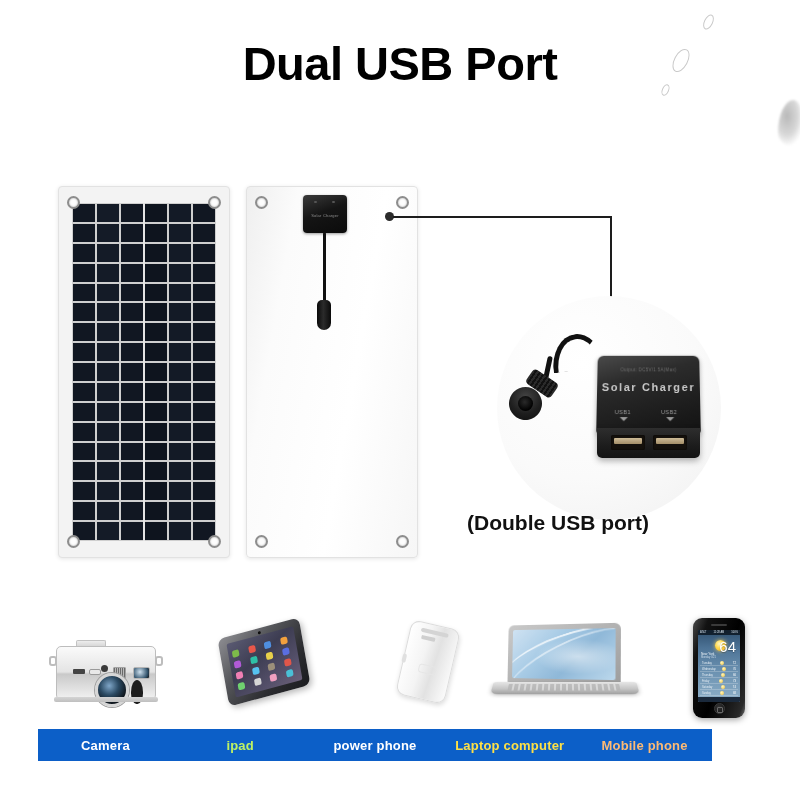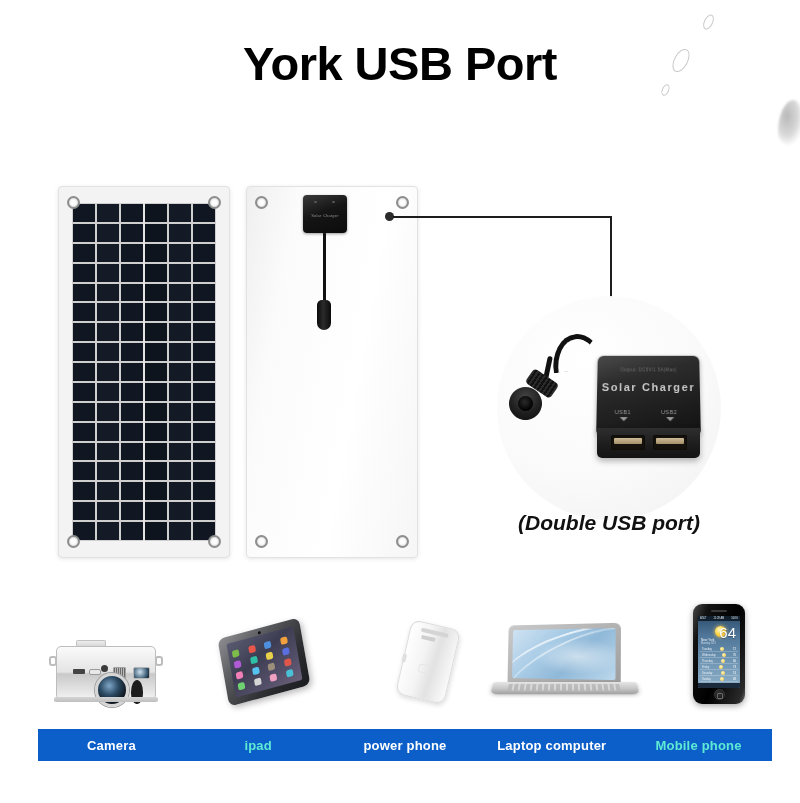--- a/index.html
+++ b/index.html
@@ -191,21 +191,21 @@
     border-radius: 50%;
   }
 
   
   .cap-5v {
     position: absolute; left: 497px; top: 478px; width: 224px;
     text-align: center; font-size: 30px; font-weight: 700; color: #111;
   }
   .cap-sub {
     position: absolute; left: 467px; top: 511px; width: 284px;
-    text-align: center; font-size: 21px; font-weight: 700; color: #111; font-style: italic;
+    font-size: 21px; font-weight: 700; color: #111;
   }
 
   
   .devices { position: absolute; left: 38px; top: 592px; width: 734px; height: 118px; }
   .dev { position: absolute; bottom: 0; }
 
   
   #dev-camera { left: 8px; bottom: 6px; width: 120px; height: 70px; }
   .cam-body {
     position: absolute; left: 10px; top: 12px; width: 100px; height: 54px;
@@ -344,21 +344,21 @@
   }
   .lap-kbd {
     position: absolute; left: 16px; top: 3px; width: 112px; height: 11px;
     background: repeating-linear-gradient(90deg,#b4b4b4 0 4px,#dcdcdc 4px 6px);
     border-radius: 1px; opacity: .75;
   }
 
   
   #dev-phone { left: 641px; bottom: 2px; width: 80px; height: 104px; }
   .ph-body {
-    position: absolute; left: 14px; top: 0; width: 52px; height: 100px;
+    position: absolute; left: 14px; top: 14px; width: 52px; height: 100px;
     background: linear-gradient(110deg,#4a4a4a 0%,#121212 18%,#000 55%,#2a2a2a 92%,#777 100%);
     border-radius: 9px;
     box-shadow: 0 2px 6px rgba(0,0,0,.35);
   }
   .ph-speaker {
     position: absolute; left: 50%; top: 6px; width: 16px; height: 2px; margin-left: -8px;
     background: #3a3a3a; border-radius: 1px;
   }
   .ph-screen {
     position: absolute; left: 5px; top: 12px; right: 5px; height: 72px;
@@ -414,40 +414,40 @@
     background: radial-gradient(circle at 40% 35%, #353535, #101010);
   }
   .ph-home:after {
     content: ""; position: absolute; left: 50%; top: 50%;
     width: 4px; height: 4px; margin: -2px 0 0 -2px;
     border: .8px solid #6a6a6a; border-radius: 1px;
   }
 
   
   .label-bar {
-    position: absolute; left: 38px; top: 729px; width: 734px; height: 32px;
+    position: absolute; left: 38px; top: 729px; width: 674px; height: 32px;
     display: flex; align-items: center;
   }
   .label-cell {
     flex: 1; text-align: center;
     font-size: 13px; font-weight: 700; color: #ffffff;
     letter-spacing: .2px;
   }
 </style>
 </head>
 <body>
 
 <div id="stage">
 
   <div class="wm wm1"></div>
   <div class="wm wm2"></div>
   <div class="wm wm3"></div>
   <div class="blob"></div>
 
-  <div class="title">York USB Port</div>
+  <div class="title">Dual USB Port</div>
 
   <div class="panel" id="panel-front">
     <div class="cell-grid" id="cellgrid">
         <div class="cell"></div>
         <div class="cell"></div>
         <div class="cell"></div>
         <div class="cell"></div>
         <div class="cell"></div>
         <div class="cell"></div>
         <div class="cell"></div>
@@ -712,19 +712,19 @@
           <div class="ph-dock"></div>
         </div>
         <div class="ph-home"></div>
       </div>
     </div>
 
   </div>
 
   <div class="label-bar" id="labelbar" style="background: rgb(12, 95, 200);">
       <div class="label-cell" style="color: rgb(255, 255, 255);">Camera</div>
-      <div class="label-cell" style="color: #5eead4;">ipad</div>
+      <div class="label-cell" style="color: #bef264;">ipad</div>
       <div class="label-cell" style="color: rgb(255, 255, 255);">power phone</div>
-      <div class="label-cell" style="color: #ffffff;">Laptop computer</div>
-      <div class="label-cell" style="color: #5eead4;">Mobile phone</div>
+      <div class="label-cell" style="color: #fde047;">Laptop computer</div>
+      <div class="label-cell" style="color: #fdba74;">Mobile phone</div>
     </div>
 
 </div>
 
 </body></html>

